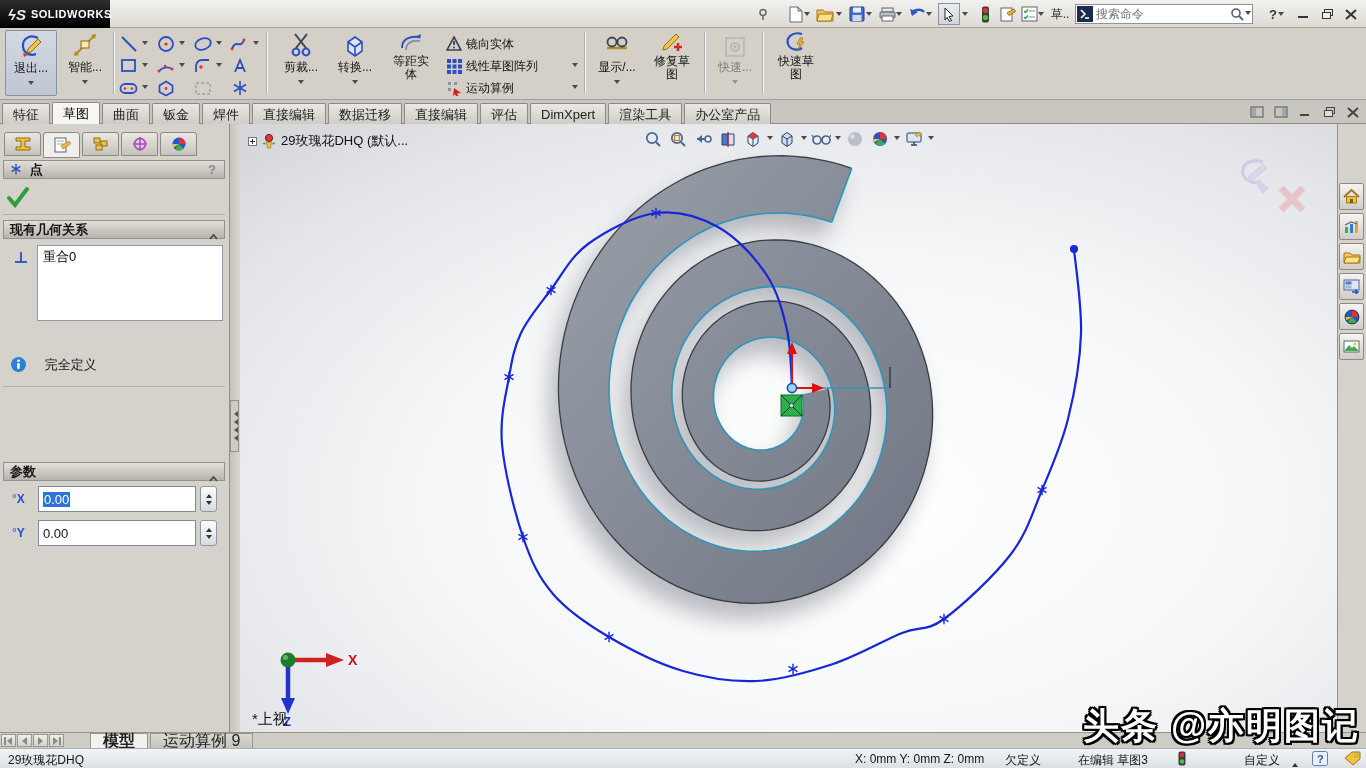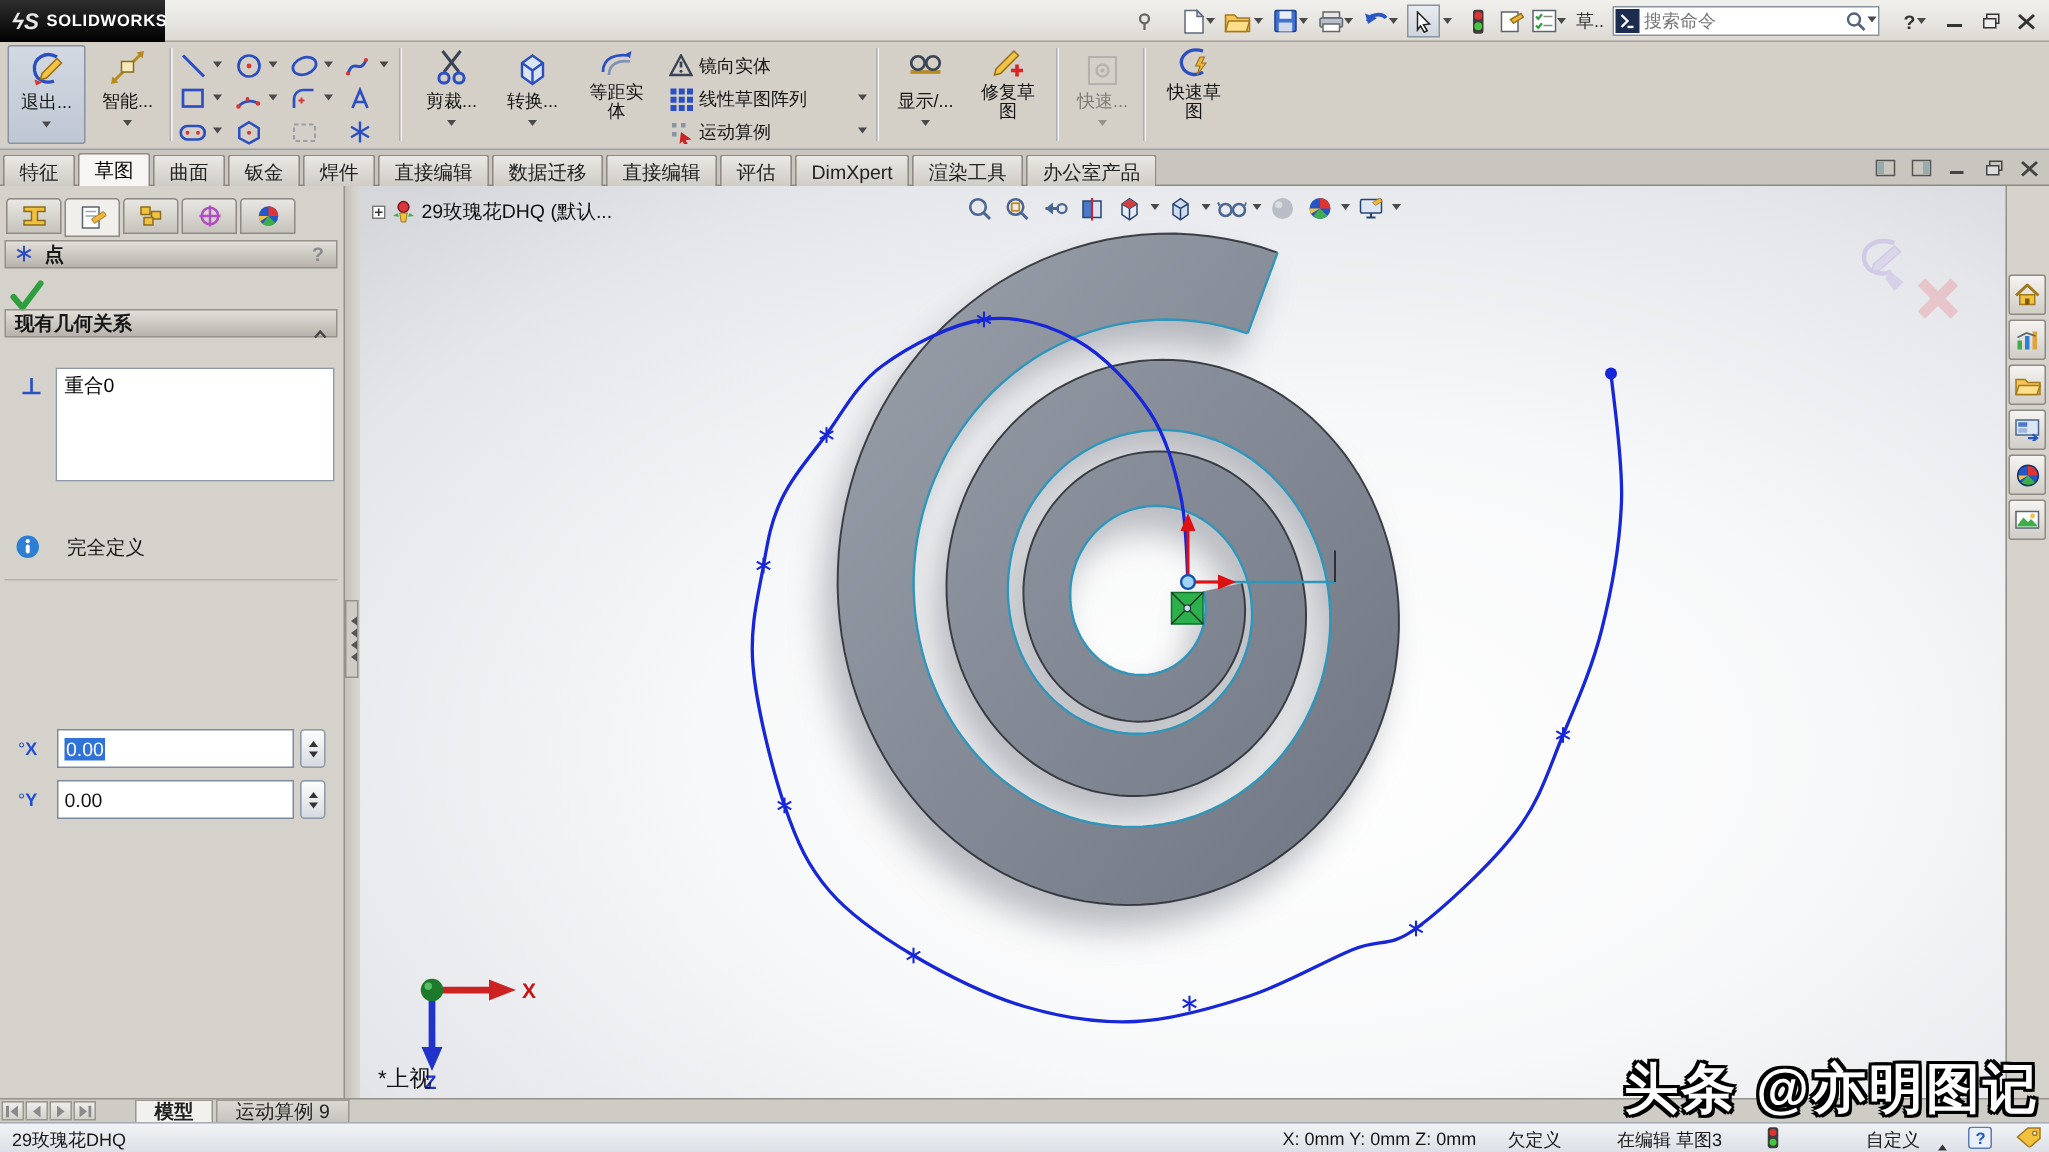--- a/index.html
+++ b/index.html
@@ -63,21 +63,21 @@
 .hub{width:22px;height:22px;display:flex;align-items:center;justify-content:center}
 #confirmcorner{position:absolute;right:28px;top:30px;opacity:.55}
 #triad{position:absolute;left:28px;top:522px}
 #viewlabel{position:absolute;left:12px;top:586px;font-size:15px;color:#111}
 
 #taskpane{position:absolute;left:1337px;top:124px;width:29px;height:608px;background:#d5d2cb;border-left:1px solid #96928b}
 .tpb{margin:3px 1px 0 1px;width:25px;height:27px;border:1px solid #8d8983;background:linear-gradient(#f5f4f2,#d0cdc7);border-radius:2px;display:flex;align-items:center;justify-content:center}
 
 #modeltabs{position:absolute;left:0;top:732px;width:1366px;height:16px;background:#cfccc6;border-top:1px solid #96928b;display:flex;align-items:flex-end}
 .navb{width:15px;height:13px;margin:0 0 1px 1px;background:linear-gradient(#efeeec,#d4d1cb);border:1px solid #9b978f;display:flex;align-items:center;justify-content:center}
-.mtab{height:15px;line-height:14px;padding:0 12px;font-size:13px;color:#222;border:1px solid #9b978f;border-bottom:none;background:linear-gradient(#dcd9d4,#c6c3bd);margin-left:2px}
+.mtab{height:15px;line-height:14px;padding:0 12px;font-size:16px;color:#222;border:1px solid #9b978f;border-bottom:none;background:linear-gradient(#dcd9d4,#c6c3bd);margin-left:2px}
 .mtab.active{background:#f2f1ee;font-weight:bold}
 #statusbar{position:absolute;left:0;top:748px;width:1366px;height:20px;background:linear-gradient(#f1f3f6,#dce0e6);border-top:1px solid #a9afb7;font-size:12px;color:#161616}
 .st{position:absolute;top:3px;white-space:nowrap}
 #watermark{position:absolute;right:6px;top:702px;font-size:36px;font-weight:bold;color:#fff;letter-spacing:2px;z-index:60;
  text-shadow:-2px -2px 0 #000,2px -2px 0 #000,-2px 2px 0 #000,2px 2px 0 #000,0 -2px 0 #000,0 2px 0 #000,-2px 0 0 #000,2px 0 0 #000}
 </style>
 </head>
 <body>
 
 <div id="menubar">
@@ -516,21 +516,21 @@
     <span>点</span>
     <span style="position:absolute;right:8px;font-weight:bold;color:#8a8a8a">?</span>
   </div>
   <div style="position:absolute;left:6px;top:62px">
     <svg width="24" height="22" viewBox="0 0 24 22">
         <path d="M3 12l6 7L21 3" fill="none" stroke="#2f9e3f" stroke-width="4" stroke-linecap="round"></path>
       </svg>
   </div>
   <div style="position:absolute;left:3px;top:90px;width:222px;height:1px;background:#b5b1aa"></div>
 
-  <div class="hdr" style="top:82px">
+  <div class="hdr" style="top:96px">
     <span>现有几何关系</span>
     <span class="chev"><svg width="9" height="7">
           <path d="M1 6l3.5-4L8 6" fill="none" stroke="#444" stroke-width="1.6"></path>
         </svg></span>
   </div>
   <span style="position:absolute;left:13px;top:126px">
     <svg width="16" height="16" viewBox="0 0 16 16">
         <line x1="8" y1="2" x2="8" y2="12" stroke="#2b4fc2" stroke-width="1.8"></line>
         <line x1="2" y1="12" x2="14" y2="12" stroke="#2b4fc2" stroke-width="1.8"></line>
       </svg>
@@ -542,20 +542,26 @@
     <svg width="17" height="17" viewBox="0 0 17 17" style="vertical-align:-4px;margin-right:14px">
         <circle cx="8.5" cy="8.5" r="7.5" fill="#2d7fd3"></circle>
         <circle cx="8.5" cy="4.8" r="1.4" fill="#fff"></circle>
         <rect x="7.2" y="7" width="2.6" height="6" rx="1.2" fill="#fff"></rect>
       </svg>
     <span>完全定义</span>
   </div>
   <div style="position:absolute;left:3px;top:262px;width:222px;height:1px;background:#b5b1aa"></div>
 
 
+  <div class="hdr" style="top:338px">
+    <span>参数</span>
+    <span class="chev"><svg width="9" height="7">
+          <path d="M1 6l3.5-4L8 6" fill="none" stroke="#444" stroke-width="1.6"></path>
+        </svg></span>
+  </div>
   <span class="pmrow" style="left:12px;top:368px;color:#1f4fd8;font-size:12px">°<b>X</b></span>
   <div class="pmi" style="left:38px;top:362px;width:158px">
       <span class="selval">0.00</span>
     </div>
   <div class="spin" style="left:200px;top:362px">
       <span class="up"></span>
       <span class="dn"></span>
     </div>
   <span class="pmrow" style="left:12px;top:402px;color:#1f4fd8;font-size:12px">°<b>Y</b></span>
   <div class="pmi" style="left:38px;top:396px;width:158px">

